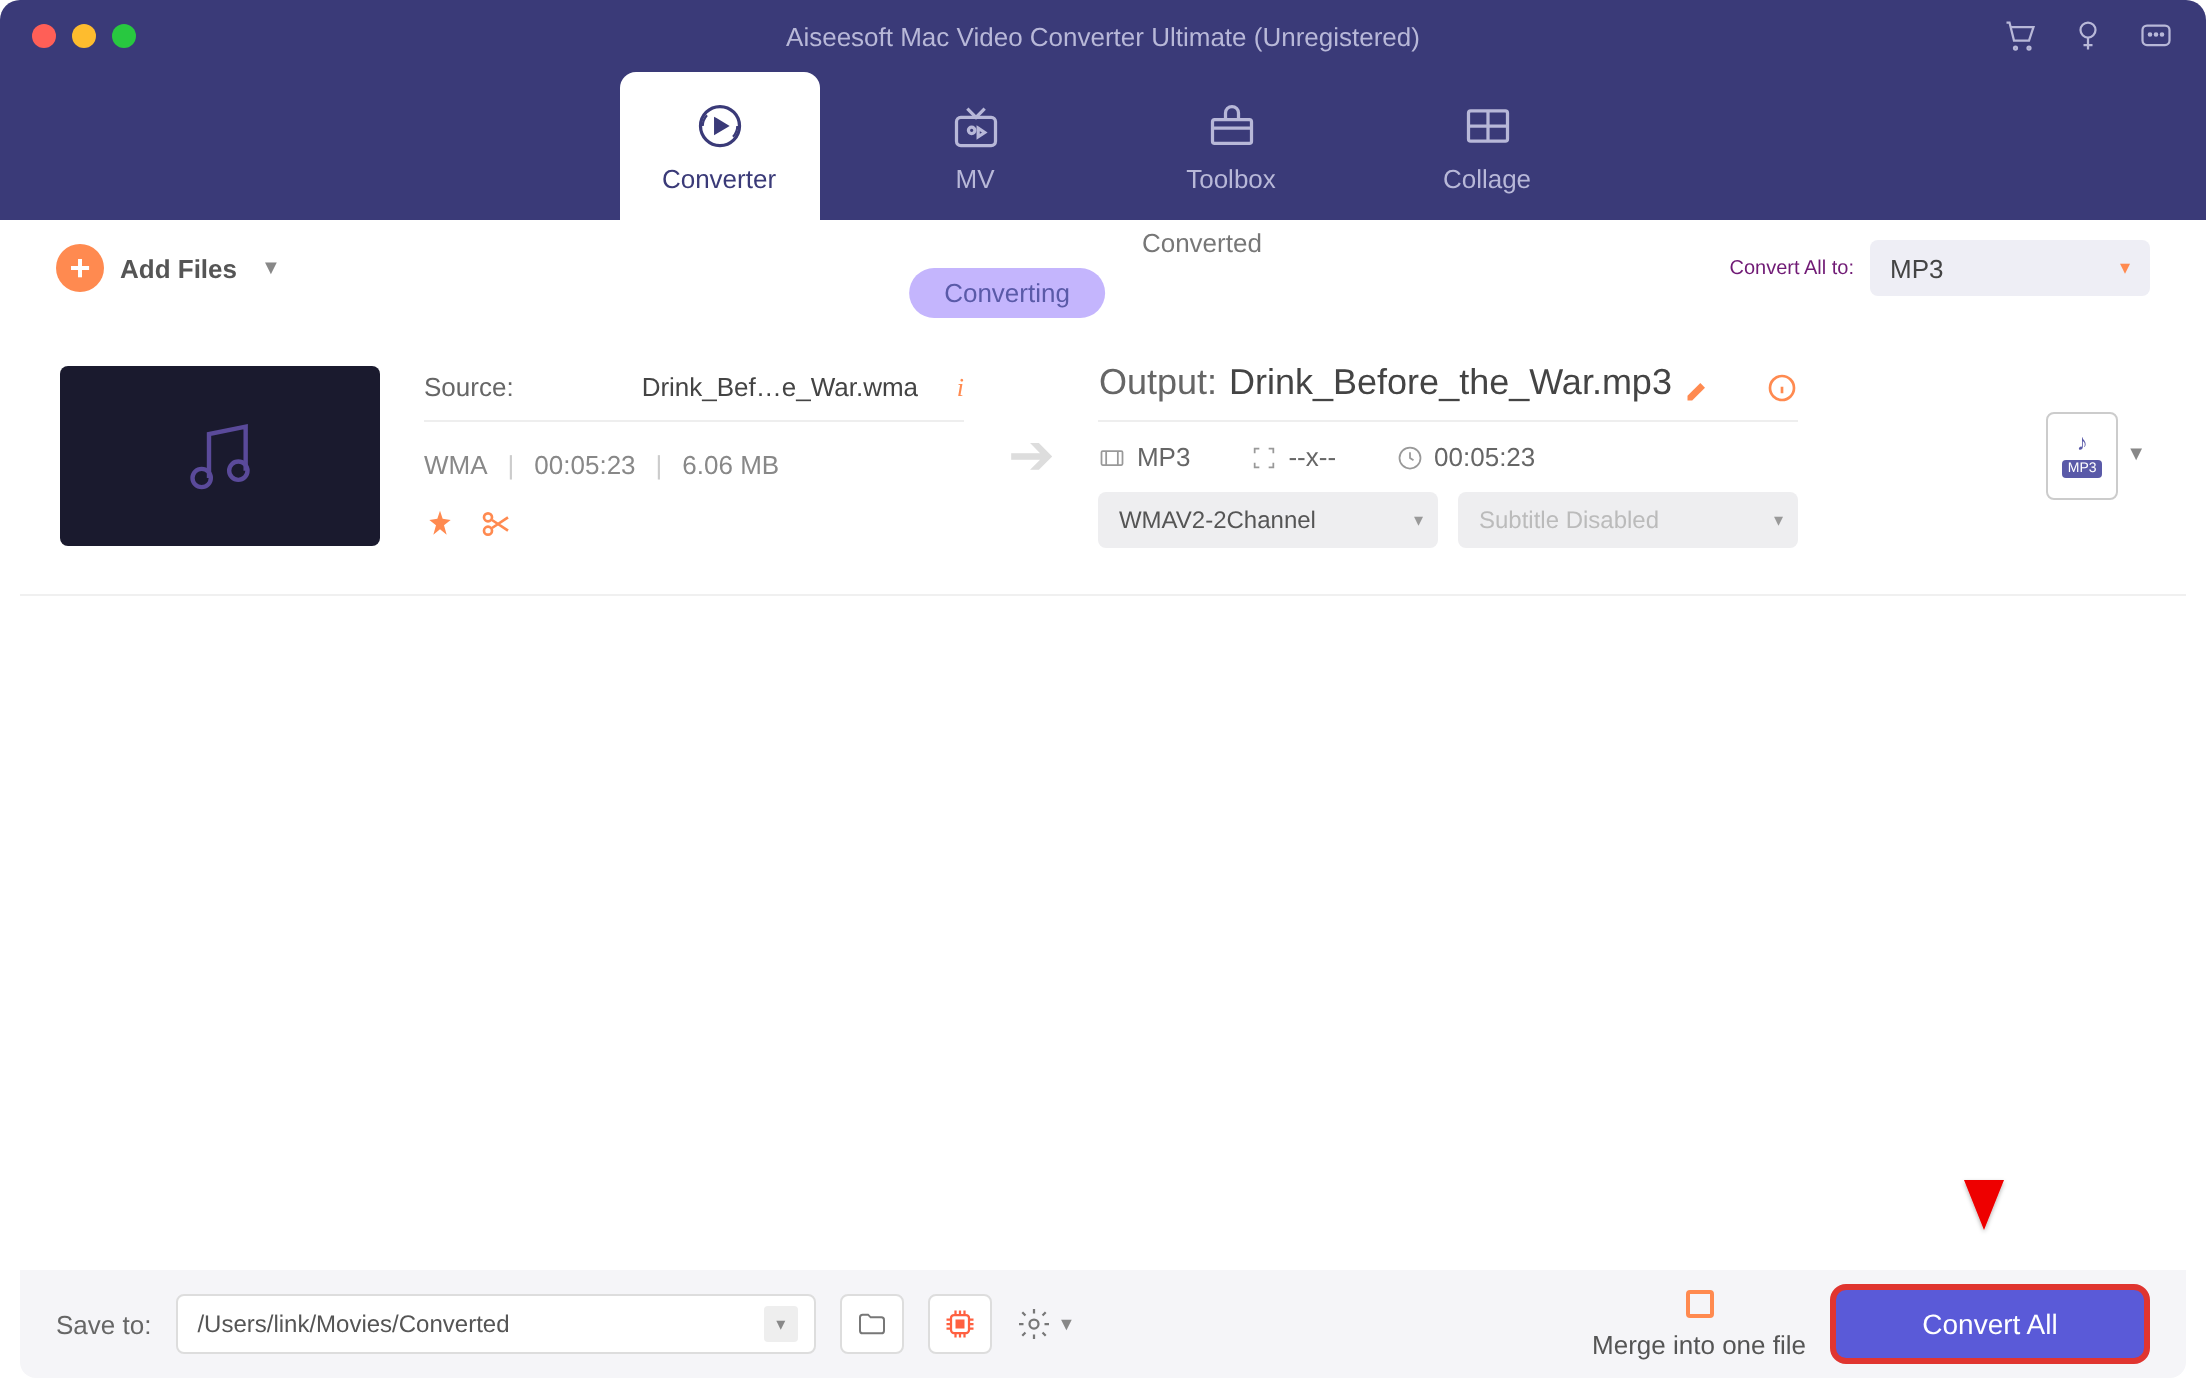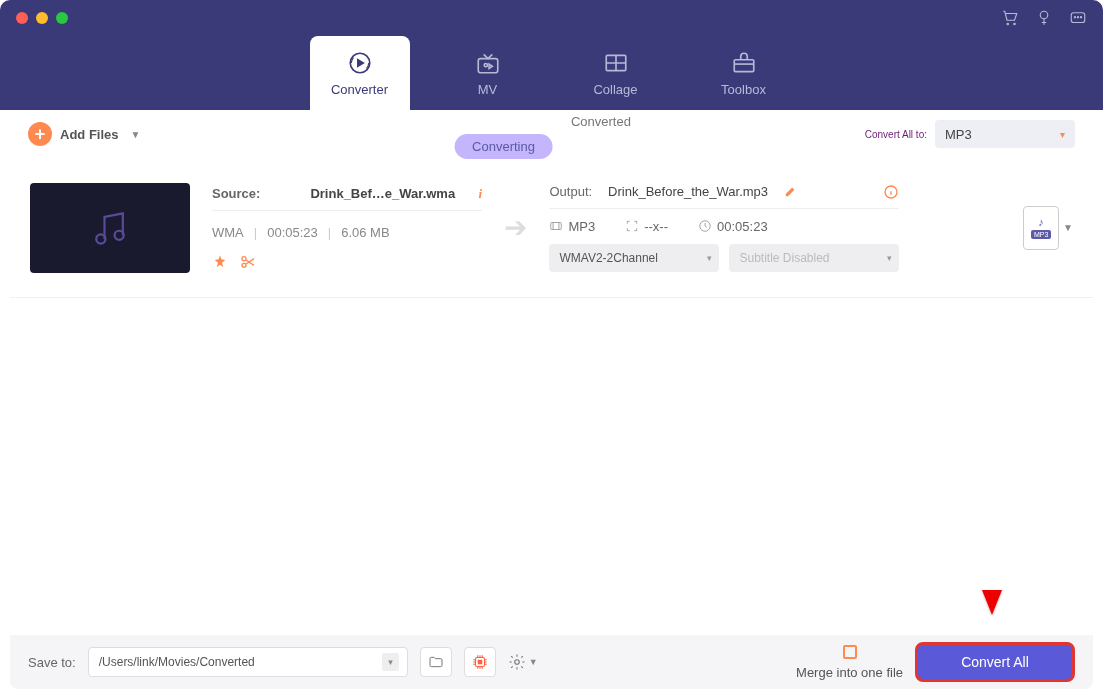--- a/index.html
+++ b/index.html
@@ -41,32 +41,32 @@
 .format-select { width: 140px; height: 28px; background: #eeeef5; border-radius: 4px; display: flex; align-items: center; padding: 0 10px; font-size: 13px; color: #444; cursor: pointer; position: relative; }
 .format-select::after { content: "▾"; position: absolute; right: 10px; color: #ff8a50; font-size: 10px; }
 
 
 .file-list { flex: 1; background: #fff; margin: 0 10px; overflow: auto; }
 .file-row { height: 140px; display: flex; align-items: center; padding: 18px 20px; gap: 22px; border-bottom: 1px solid #f0f0f0; }
 .thumb { width: 160px; height: 90px; background: #1a1a2e; border-radius: 4px; display: flex; align-items: center; justify-content: center; }
 .thumb svg { color: #5a4a9a; }
 
 .src-col { width: 270px; display: flex; flex-direction: column; gap: 14px; }
-.src-line { display: flex; align-items: center; gap: 4px; font-size: 13px; color: #666; border-bottom: 1px solid #eee; padding-bottom: 8px; font-weight: bold; }
+.src-line { display: flex; align-items: center; gap: 18px; font-size: 13px; color: #666; border-bottom: 1px solid #eee; padding-bottom: 8px; }
 .src-label { color: #666; }
 .src-name { color: #444; flex: 1; white-space: nowrap; overflow: hidden; text-overflow: ellipsis; margin-left: 46px; }
 .info-i { color: #ff8a50; font-style: italic; font-family: serif; cursor: pointer; }
 .meta-line { font-size: 13px; color: #888; display: flex; gap: 10px; }
 .tool-icons { display: flex; gap: 12px; }
 .tool-ico { width: 16px; height: 16px; color: #ff8a50; cursor: pointer; }
 
 .arrow-mid { color: #ddd; font-size: 28px; }
 
 .out-col { width: 350px; display: flex; flex-direction: column; gap: 10px; }
-.out-line { display: flex; align-items: flex-start; gap: 16px; font-size: 13px; color: #666; border-bottom: 1px solid #eee; padding-bottom: 8px; }
+.out-line { display: flex; align-items: flex-end; gap: 6px; font-size: 18px; color: #666; border-bottom: 1px solid #eee; padding-bottom: 8px; }
 .out-name { color: #444; }
 .edit-pen { color: #ff8a50; cursor: pointer; }
 .info-circle { margin-left: auto; color: #ff8a50; cursor: pointer; }
 
 .out-meta { display: flex; gap: 30px; align-items: center; font-size: 13px; color: #666; }
 .out-meta-item { display: flex; align-items: center; gap: 5px; }
 .meta-ico { width: 14px; height: 14px; color: #999; }
 
 .out-selects { display: flex; gap: 10px; }
 .sel { height: 28px; background: #eeeef0; border-radius: 4px; display: flex; align-items: center; padding: 0 10px; font-size: 12px; color: #555; cursor: pointer; position: relative; flex: 1; }
@@ -102,20 +102,21 @@
 <body>
 
 <div class="window">
 
   <div class="titlebar">
     <div class="traffic">
       <div class="traffic-dot tdot-close"></div>
       <div class="traffic-dot tdot-min"></div>
       <div class="traffic-dot tdot-max"></div>
     </div>
+    <div class="title">Aiseesoft Mac Video Converter Ultimate (Unregistered)</div>
     <div class="title-right">
       <svg class="title-icon" viewBox="0 0 24 24" fill="none" stroke="currentColor" stroke-width="1.5">
           <path d="M3 3h2l3 12h10l3-9H6"></path>
           <circle cx="9" cy="20" r="1"></circle>
           <circle cx="18" cy="20" r="1"></circle>
         </svg>
       <svg class="title-icon" viewBox="0 0 24 24" fill="none" stroke="currentColor" stroke-width="1.5">
           <circle cx="12" cy="8" r="5"></circle>
           <path d="M12 13v8"></path>
           <path d="M9 18h6"></path>
@@ -142,32 +143,32 @@
       <svg class="nav-icon" viewBox="0 0 24 24" fill="none" stroke="currentColor" stroke-width="1.5">
           <rect x="3" y="8" width="18" height="13" rx="2"></rect>
           <path d="M8 4l4 4 4-4"></path>
           <circle cx="10" cy="14" r="1.5"></circle>
           <path d="M13 13l3 2-3 2z"></path>
         </svg>
       <span class="nav-label">MV</span>
     </div>
     <div class="nav-tab">
       <svg class="nav-icon" viewBox="0 0 24 24" fill="none" stroke="currentColor" stroke-width="1.5">
-          <rect x="3" y="5" width="18" height="14" rx="1"></rect>
-          <path d="M3 12h18M12 5v14"></path>
-        </svg>
-      <span class="nav-label">Collage</span>
-    </div>
-    <div class="nav-tab">
-      <svg class="nav-icon" viewBox="0 0 24 24" fill="none" stroke="currentColor" stroke-width="1.5">
           <rect x="3" y="9" width="18" height="11" rx="1"></rect>
           <path d="M9 9V6a3 3 0 0 1 6 0v3"></path>
           <path d="M3 13h18"></path>
         </svg>
       <span class="nav-label">Toolbox</span>
+    </div>
+    <div class="nav-tab">
+      <svg class="nav-icon" viewBox="0 0 24 24" fill="none" stroke="currentColor" stroke-width="1.5">
+          <rect x="3" y="5" width="18" height="14" rx="1"></rect>
+          <path d="M3 12h18M12 5v14"></path>
+        </svg>
+      <span class="nav-label">Collage</span>
     </div>
   </div>
 
   <div class="toolbar" style="position:relative;">
     <div class="add-btn">
       <div class="add-plus">+</div>
       <span class="add-label">Add Files</span>
       <span class="add-chevron">▼</span>
     </div>
     <div class="tab-pills">

